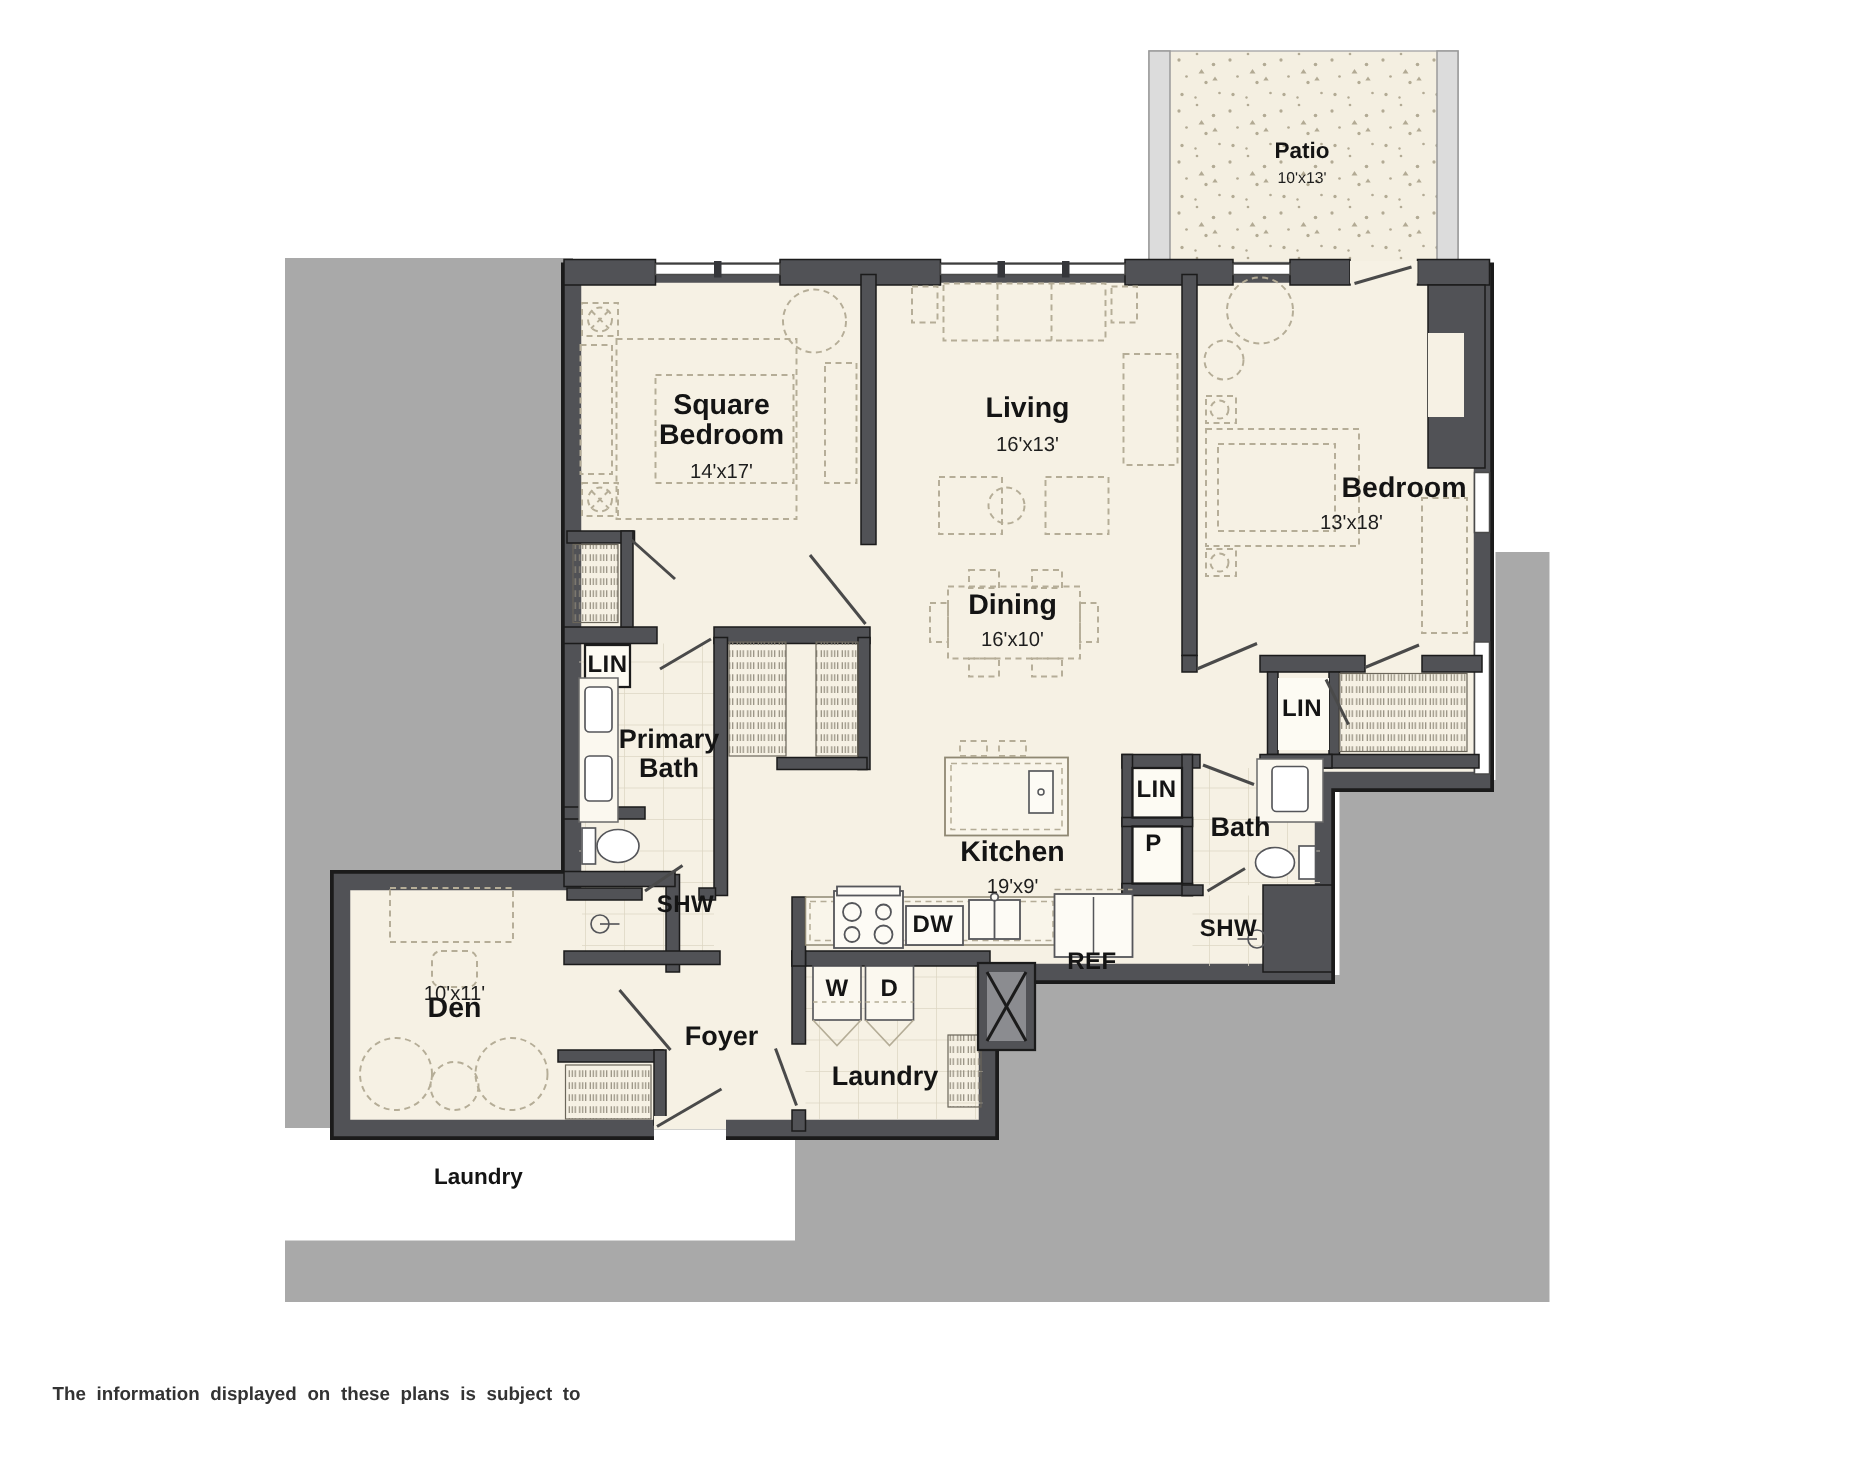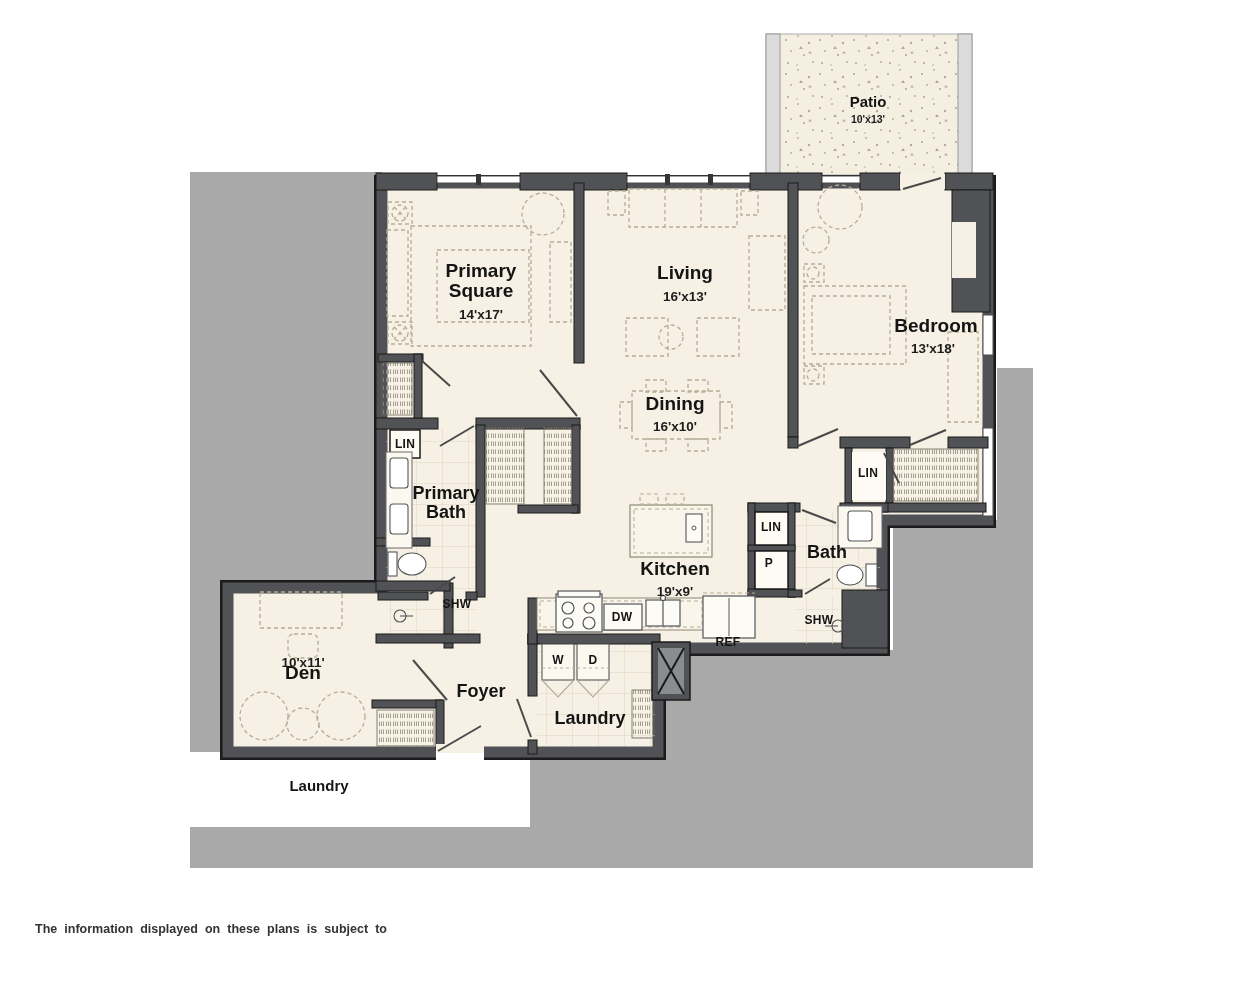--- a/index.html
+++ b/index.html
@@ -1,26 +1,26 @@
 <!DOCTYPE html>
 <html><head>
 <meta charset="utf-8">
 <style>
   html,body{margin:0;padding:0;background:#fff;}
   .stage{position:relative;width:1250px;height:940px;background:#fff;
          font-family:"Liberation Sans",sans-serif;overflow:hidden;}
   .stage svg{position:absolute;left:0;top:0;}
   .lbl{position:absolute;transform:translate(-50%,-50%);font-weight:700;color:#141414;
        white-space:nowrap;text-align:center;}
-  .dims{position:absolute;transform:translate(-50%,-50%);font-weight:700;color:#1d1d1d;
+  .dims{position:absolute;transform:translate(-50%,-50%);font-weight:400;color:#1d1d1d;
         white-space:nowrap;text-align:center;}
   .wrap{white-space:normal;line-height:1.07;}
   .f19{font-size:19px;} .f18{font-size:18px;} .f15{font-size:15px;}
   .d13{font-size:13.5px;} .d10{font-size:10.5px;}
-  .sm{font-size:12px;letter-spacing:.3px;font-weight:700;}
+  .sm{font-size:16px;letter-spacing:.3px;font-weight:700;}
   .disclaimer{position:absolute;left:35px;top:921px;width:352px;font-size:12.5px;
               font-weight:700;color:#333;text-align:justify;line-height:1.42;}
 </style>
 </head>
 <body>
 
 <div class="stage">
 
 <svg width="1250" height="985" viewBox="0 0 1250 985">
   <defs>
@@ -306,28 +306,28 @@
     <line x1="438" y1="751" x2="481" y2="726"></line>
     <line x1="903" y1="189" x2="941" y2="178"></line>
   </g>
 </svg>
 
 <div>
 
   <div class="lbl f15" style="left:868px;top:101px;">Patio</div>
   <div class="dims d10" style="left:868px;top:119px;">10'x13'</div>
 
-  <div class="lbl f19 wrap" style="left:481px;top:281px;width:140px;">Primary Square</div>
+  <div class="lbl f19 wrap" style="left:481px;top:281px;width:140px;">Square Bedroom</div>
   <div class="dims d13" style="left:481px;top:314px;">14'x17'</div>
 
   <div class="lbl f19" style="left:685px;top:273px;">Living</div>
   <div class="dims d13" style="left:685px;top:296px;">16'x13'</div>
 
   <div class="lbl f19" style="left:901px;top:326px;margin-left:35px;">Bedroom</div>
-  <div class="dims d13" style="left:901px;top:348px;margin-left:32px;">13'x18'</div>
+  <div class="dims d13" style="left:901px;top:348px;">13'x18'</div>
 
   <div class="lbl f19" style="left:675px;top:404px;">Dining</div>
   <div class="dims d13" style="left:675px;top:426px;">16'x10'</div>
 
   <div class="lbl f18 wrap" style="left:446px;top:503px;width:92px;">Primary Bath</div>
 
   <div class="lbl f19" style="left:675px;top:569px;">Kitchen</div>
   <div class="dims d13" style="left:675px;top:591px;">19'x9'</div>
 
   <div class="lbl f18" style="left:827px;top:552px;">Bath</div>

